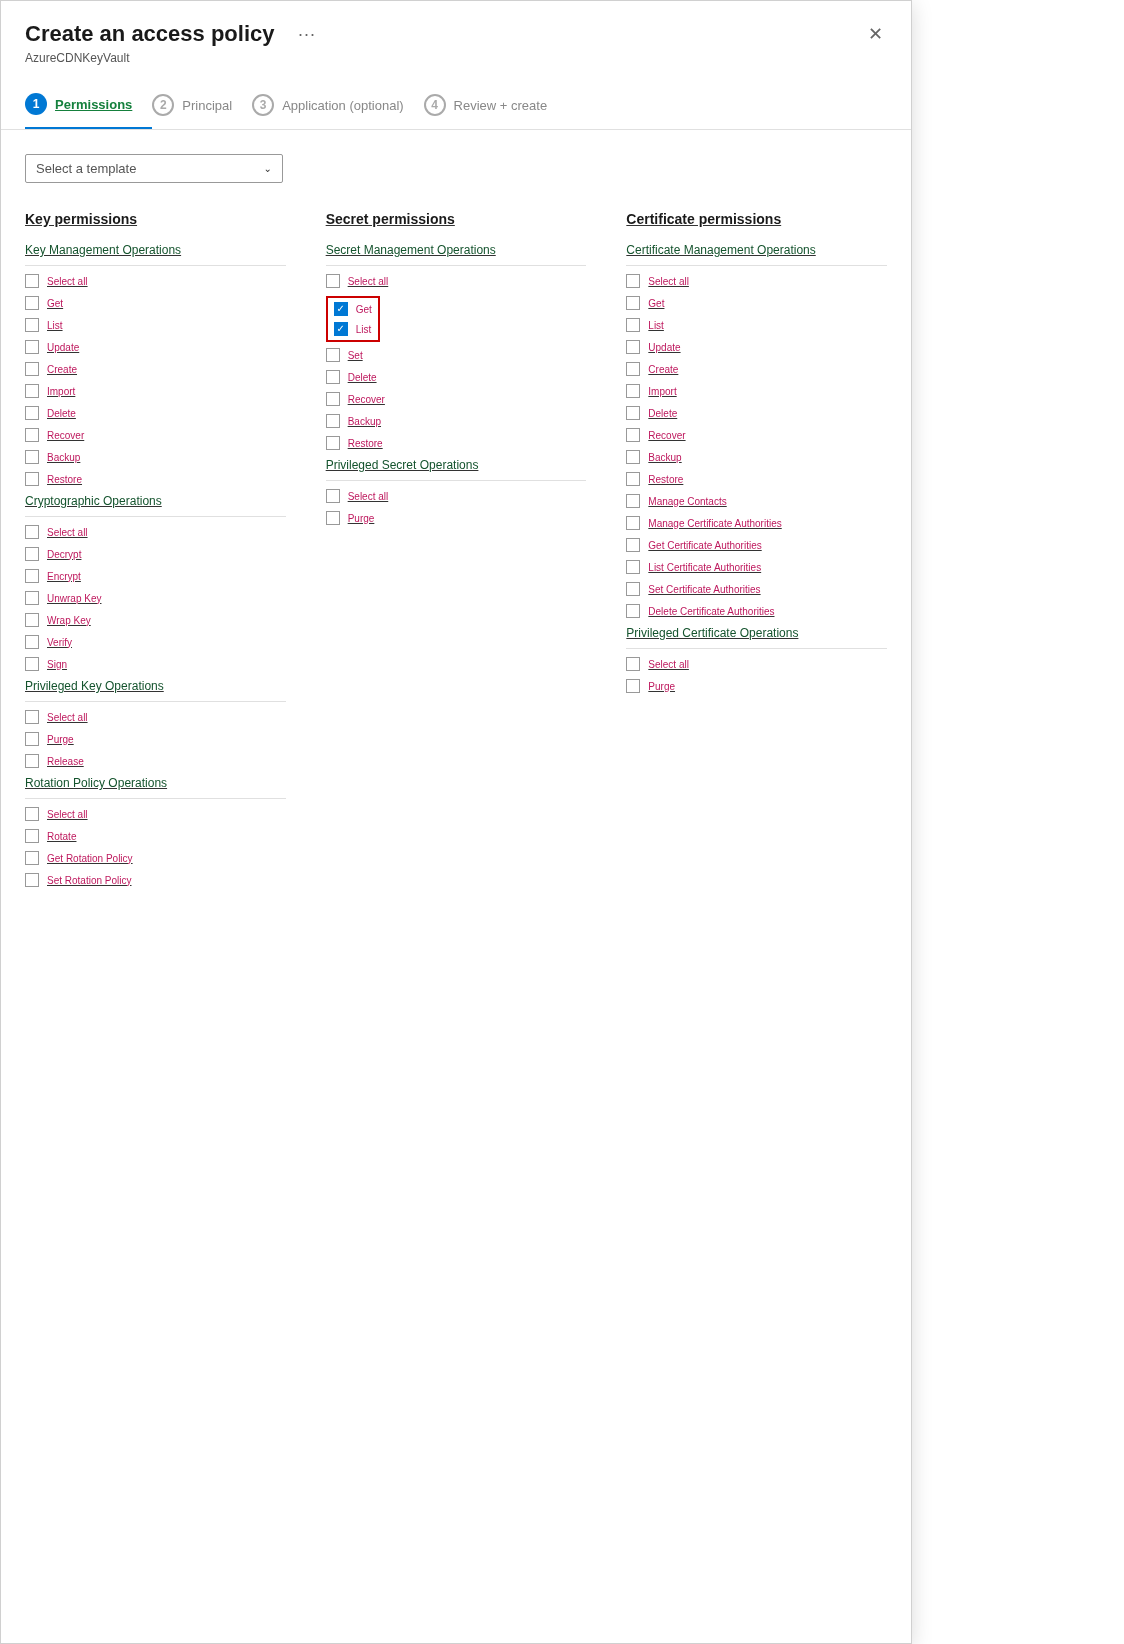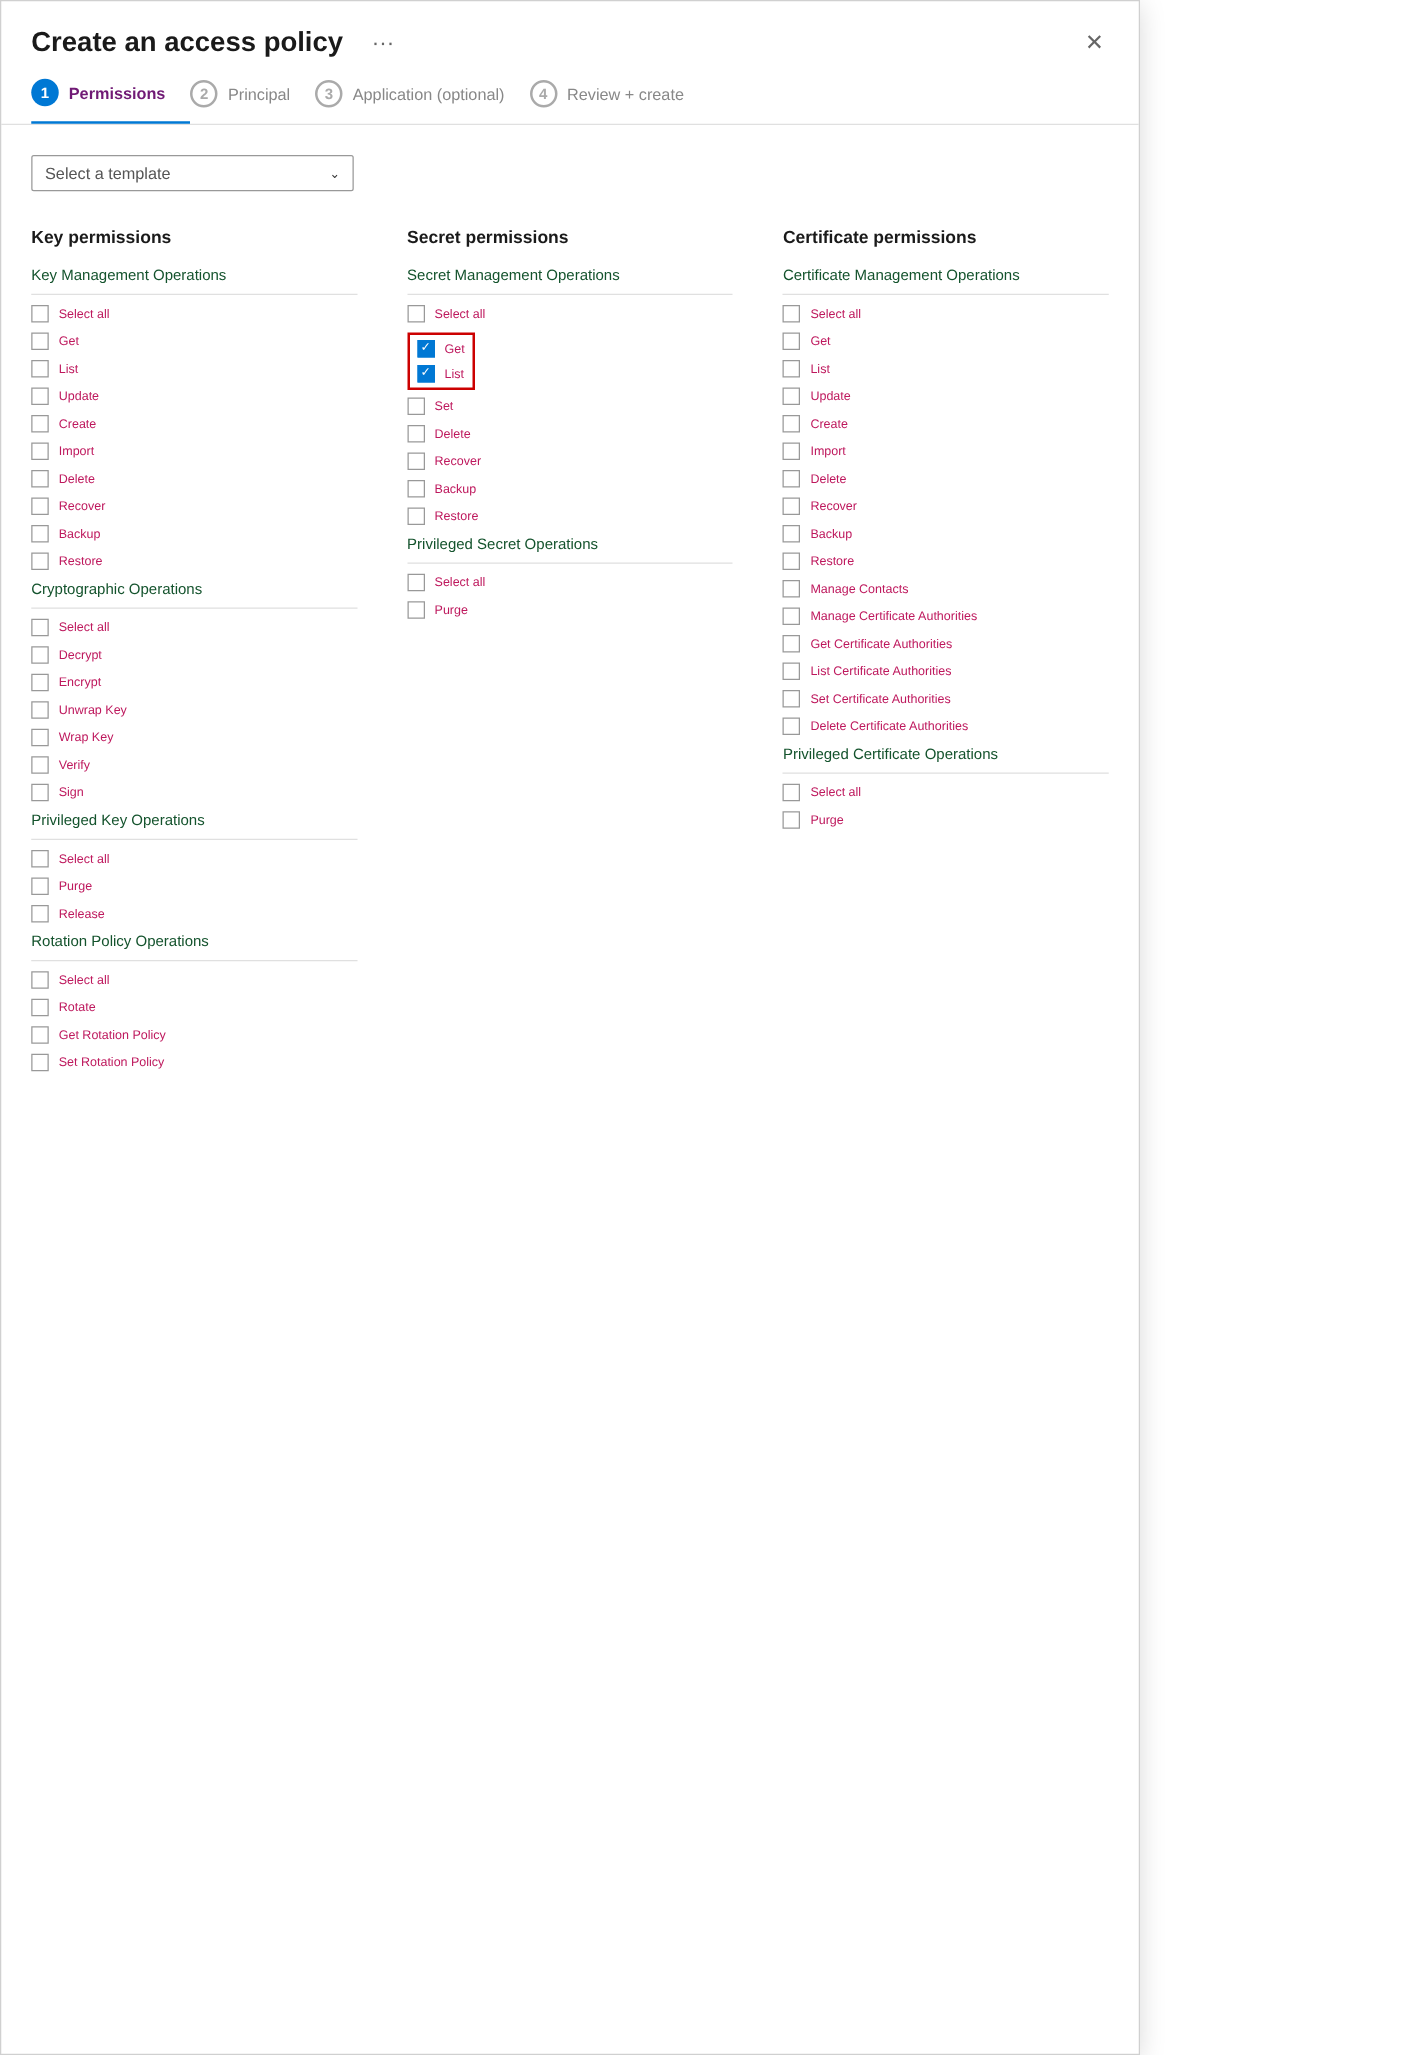--- a/index.html
+++ b/index.html
@@ -106,22 +106,23 @@
       color: #aaa;
       background: #fff;
     }
 
     .step-label {
       font-size: 13px;
       font-weight: 500;
     }
 
     .step-item.active .step-label {
-      color: #701a75;
+      color: #15803d;
       font-weight: 600;
+      text-decoration: underline;
     }
 
     .step-item.inactive .step-label {
       color: #888;
     }
 
     .dialog-body {
       padding: 24px 24px 80px 24px;
       flex: 1;
       overflow-y: auto;
@@ -153,20 +154,21 @@
 
     .template-select-chevron {
       font-size: 10px;
       color: #333;
     }
 
     .permissions-grid {
       display: grid;
       grid-template-columns: 1fr 1fr 1fr;
       gap: 0 40px;
+      text-decoration: underline;
     }
 
     .perm-column {}
 
     .perm-section-title {
       font-size: 14px;
       font-weight: 700;
       color: #1a1a1a;
       margin-bottom: 16px;
     }
@@ -260,20 +262,21 @@
 
 <div class="dialog">
   <div class="dialog-header">
     <div class="dialog-title-row">
       <div class="dialog-title-left">
         <span class="dialog-title">Create an access policy</span>
         <span class="dialog-ellipsis">···</span>
       </div>
       <button class="dialog-close">✕</button>
     </div>
+    <div class="dialog-subtitle">AzureCDNKeyVault</div>
     <nav class="steps-nav">
       <div class="step-item active">
         <div class="step-circle active">
           <span>1</span>
         </div>
         <span class="step-label">Permissions</span>
       </div>
       <div class="step-item inactive">
         <div class="step-circle inactive">
           <span>2</span>

